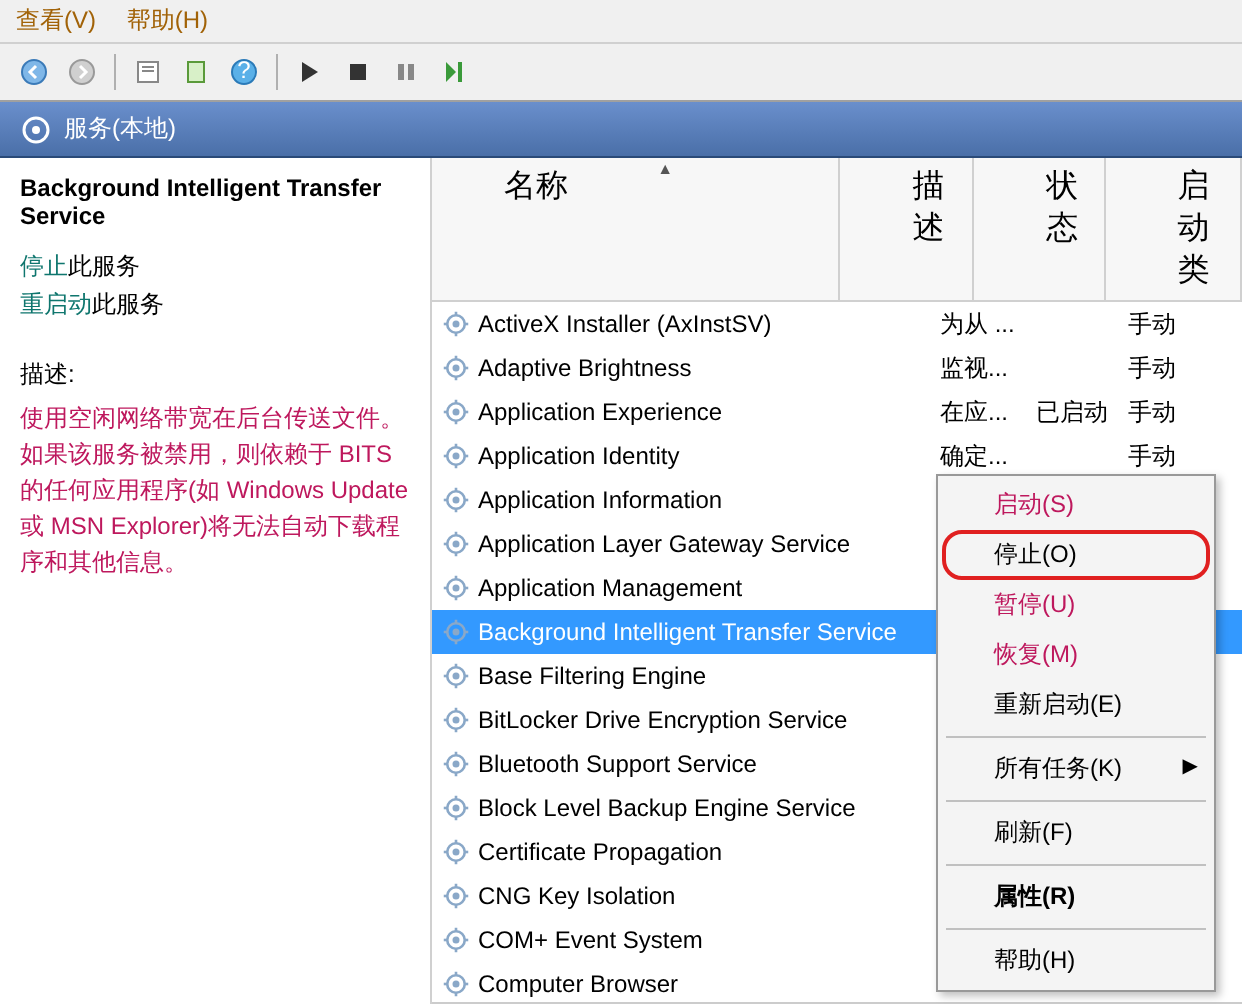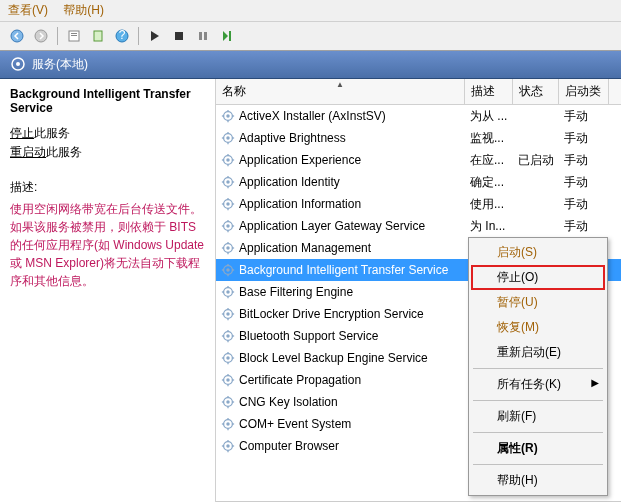--- a/index.html
+++ b/index.html
@@ -2,46 +2,46 @@
 <html><head>
 <meta charset="utf-8">
 <style>
 * { margin: 0; padding: 0; box-sizing: border-box; font-family: "Microsoft YaHei", Tahoma, sans-serif; font-size: 12px; }
 body { background: #f0f0f0; width: 621px; height: 502px; overflow: hidden; }
 .menubar { background: #f0f0f0; padding: 2px 8px; color: #a16207; }
 .menubar span { margin-right: 12px; }
 .toolbar { background: #f0f0f0; border-top: 1px solid #d0d0d0; border-bottom: 1px solid #a0a0a0; padding: 3px 6px; display: flex; gap: 2px; align-items: center; }
 .tbtn { width: 22px; height: 22px; display: flex; align-items: center; justify-content: center; border: 1px solid transparent; }
 .sep { width: 1px; height: 18px; background: #b0b0b0; margin: 0 3px; }
-.header { background: linear-gradient(#6a8fcc, #4a6fa8); color: #fff; padding: 5px 10px; display: flex; align-items: flex-start; gap: 6px; border-bottom: 1px solid #2a4a78; }
+.header { background: linear-gradient(#6a8fcc, #4a6fa8); color: #fff; padding: 5px 10px; display: flex; align-items: flex-end; gap: 6px; border-bottom: 1px solid #2a4a78; }
 .header .icon { width: 16px; height: 16px; }
 .content { display: flex; height: 438px; background: #fff; }
 .leftpane { width: 216px; border-right: 1px solid #d0d0d0; padding: 8px 10px; overflow: hidden; }
 .svc-title { font-weight: bold; color: #000; margin-bottom: 10px; font-size: 12px; }
-.svc-link { color: #000000; text-decoration: underline; cursor: pointer; }
+.svc-link { color: #0f766e; cursor: pointer; }
 .svc-action { margin-bottom: 2px; }
 .svc-desc-label { margin-top: 18px; margin-bottom: 4px; }
 .svc-desc { line-height: 1.5; color: #be185d; }
 .rightpane { flex: 1; display: flex; flex-direction: column; position: relative; overflow: hidden; }
 .cols { display: flex; background: #f7f7f7; border-bottom: 1px solid #d0d0d0; }
-.col { padding: 4px 6px; border-right: 1px solid #d0d0d0; font-size: 12px; color: #000; position: relative; }
+.col { padding: 4px 6px; border-right: 1px solid #d0d0d0; font-size: 16px; color: #000; position: relative; margin-left: 30px; }
 .col.sort::after { content: "▲"; position: absolute; left: 50%; top: 1px; font-size: 8px; color: #555; transform: translateX(-50%); }
 .list { flex: 1; overflow: hidden; }
 .row { display: flex; align-items: center; height: 22px; white-space: nowrap; }
 .row.selected { background: #3399ff; color: #fff; }
 .cell { padding: 0 5px; overflow: hidden; text-overflow: ellipsis; }
 .c-name { width: 249px; display: flex; align-items: flex-end; gap: 4px; }
 .c-desc { width: 48px; }
 .c-stat { width: 46px; }
 .c-start { width: 50px; }
 .gear { width: 14px; height: 14px; flex-shrink: 0; }
 .ctxmenu { position: absolute; top: 158px; left: 252px; width: 140px; background: #f4f4f4; border: 1px solid #999; box-shadow: 2px 2px 4px rgba(0,0,0,0.25); padding: 2px; z-index: 100; }
 .ctxitem { padding: 4px 20px 4px 26px; position: relative; }
-.ctxitem.enabled { color: #000; }
-.ctxitem.disabled { color: #a16207; }
+.ctxitem.enabled { color: #000; border-radius: 10px; }
+.ctxitem.disabled { color: #be185d; }
 .ctxitem.highlight { border: 2px solid #e02020; padding: 2px 18px 2px 24px; }
 .ctxsep { height: 1px; background: #c0c0c0; margin: 3px 2px; }
 .ctxitem .arr { position: absolute; right: 6px; top: 5px; font-size: 10px; color: #000; }
 .scrollbar-h { height: 16px; background: #e8e8e8; border-top: 1px solid #ccc; display:flex; }
 </style>
 </head>
 <body>
 
 <div class="menubar">
   <span>查看(V)</span>

